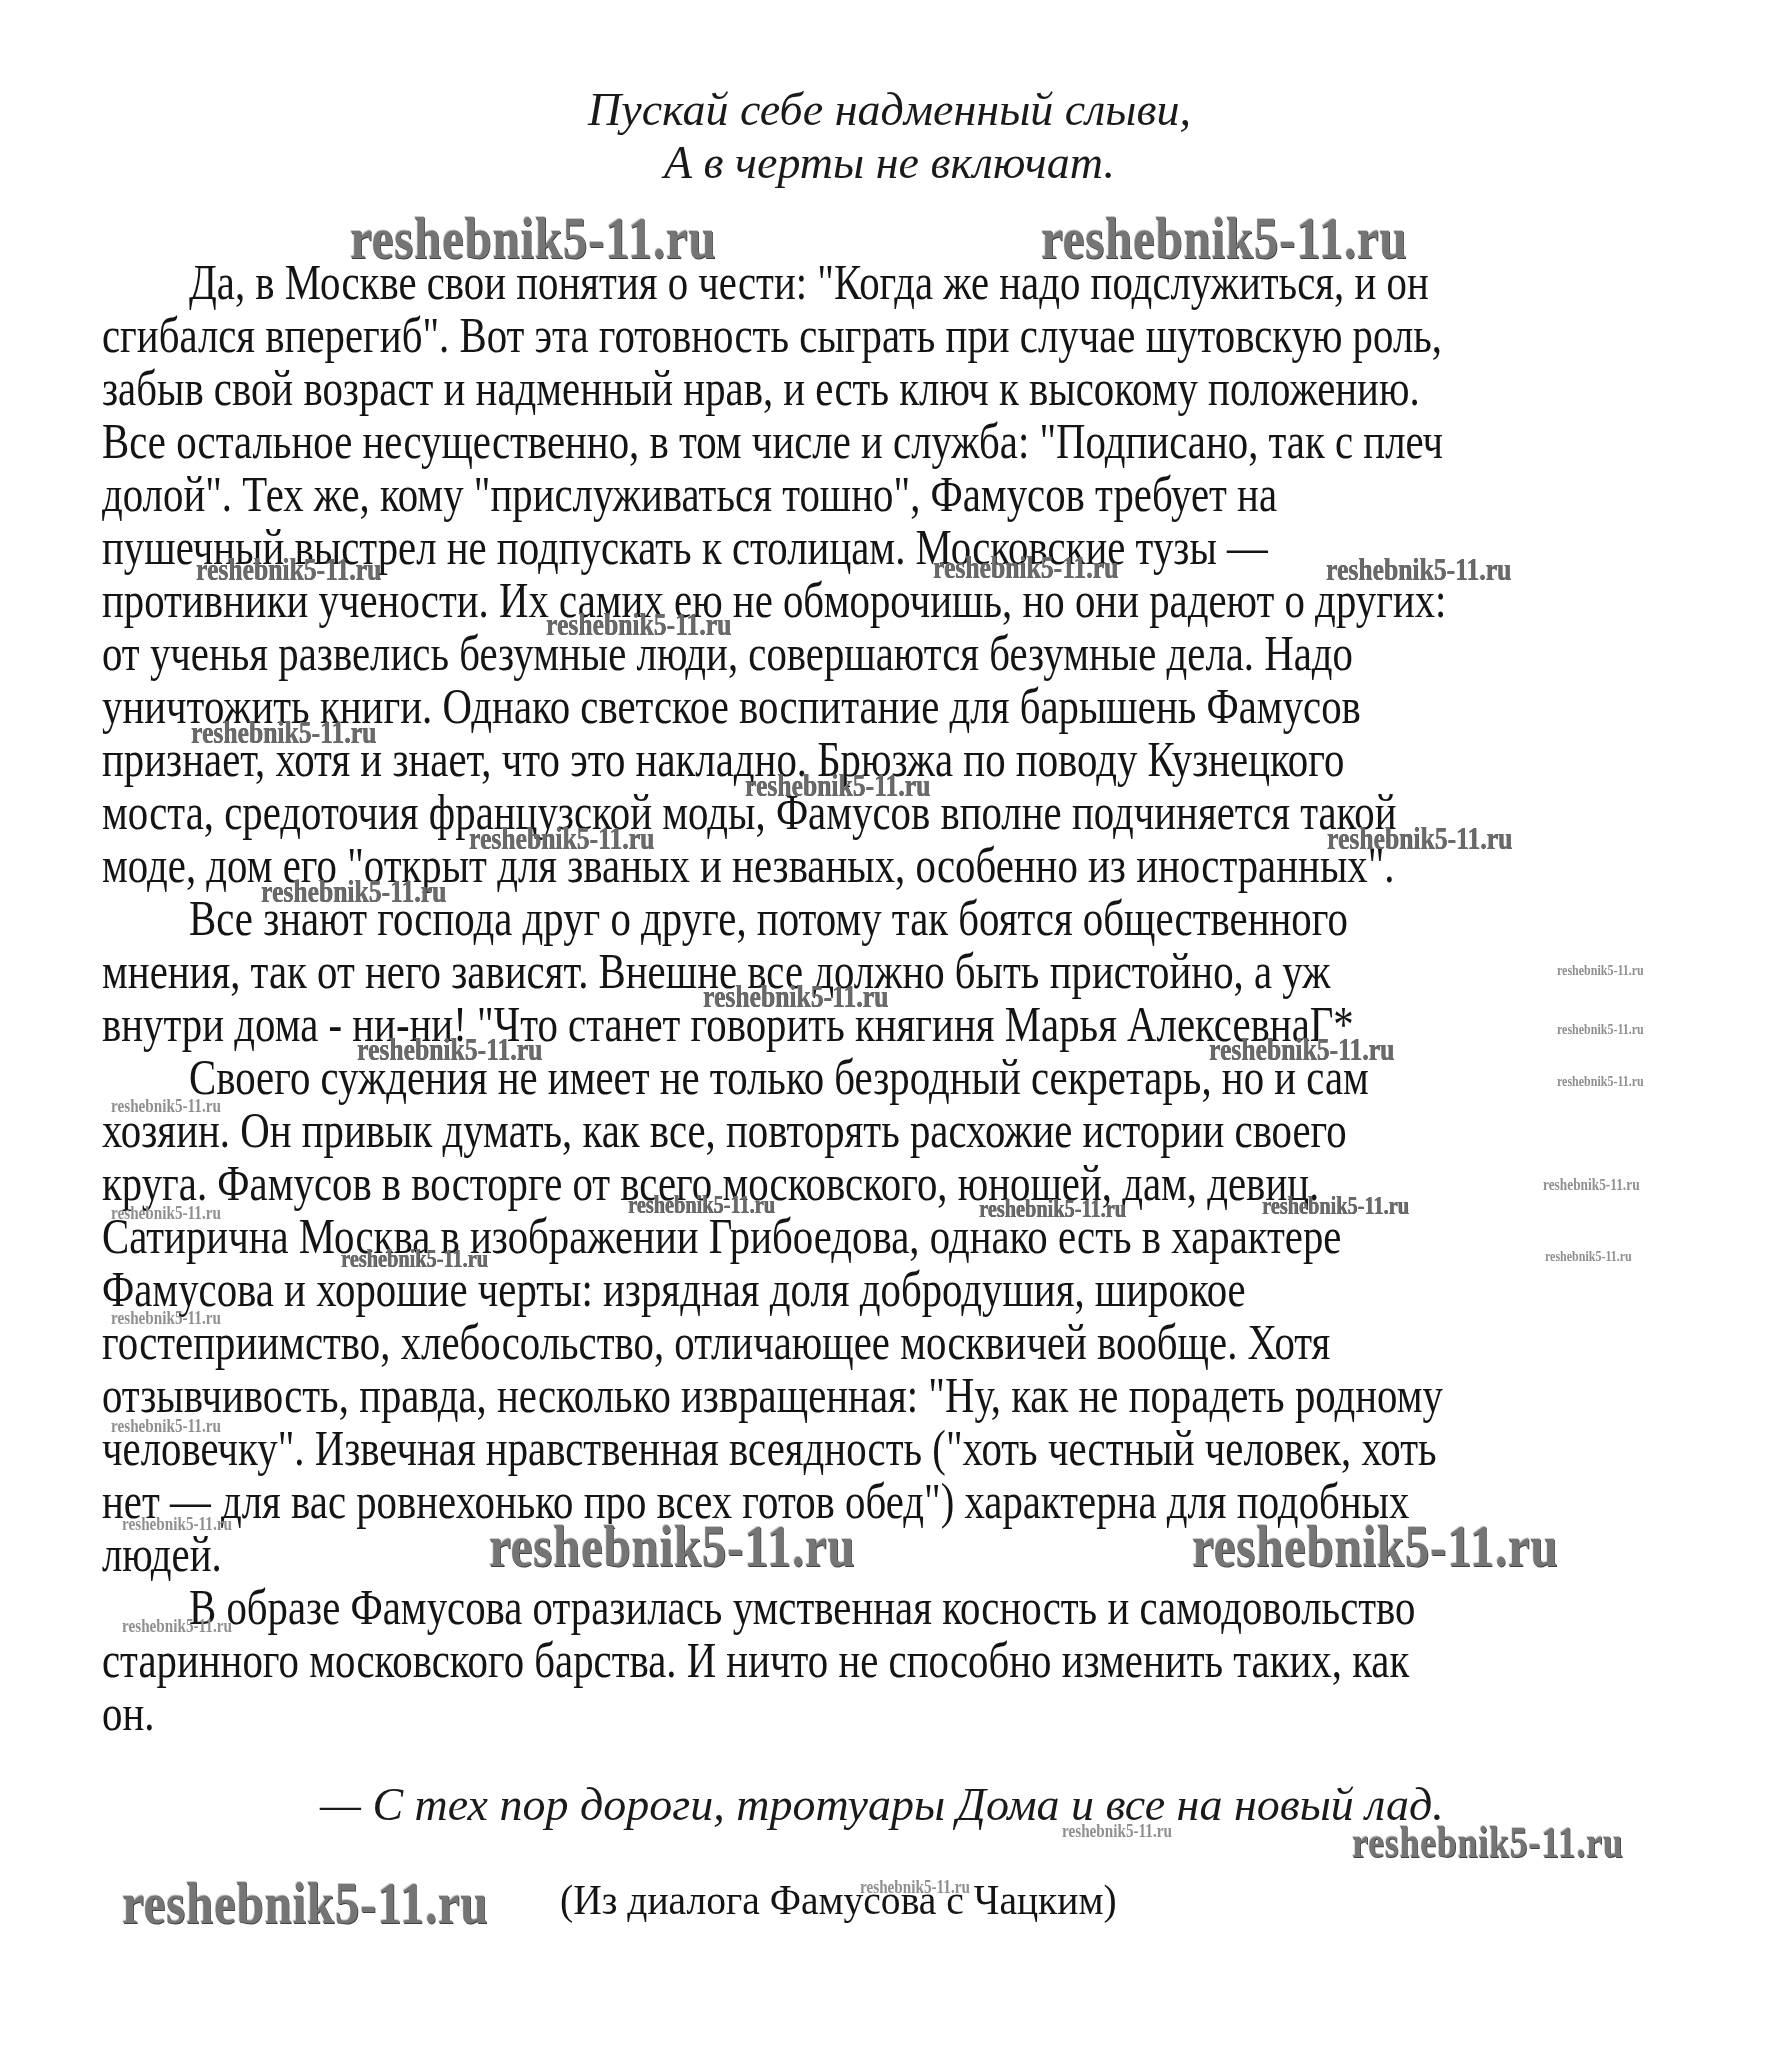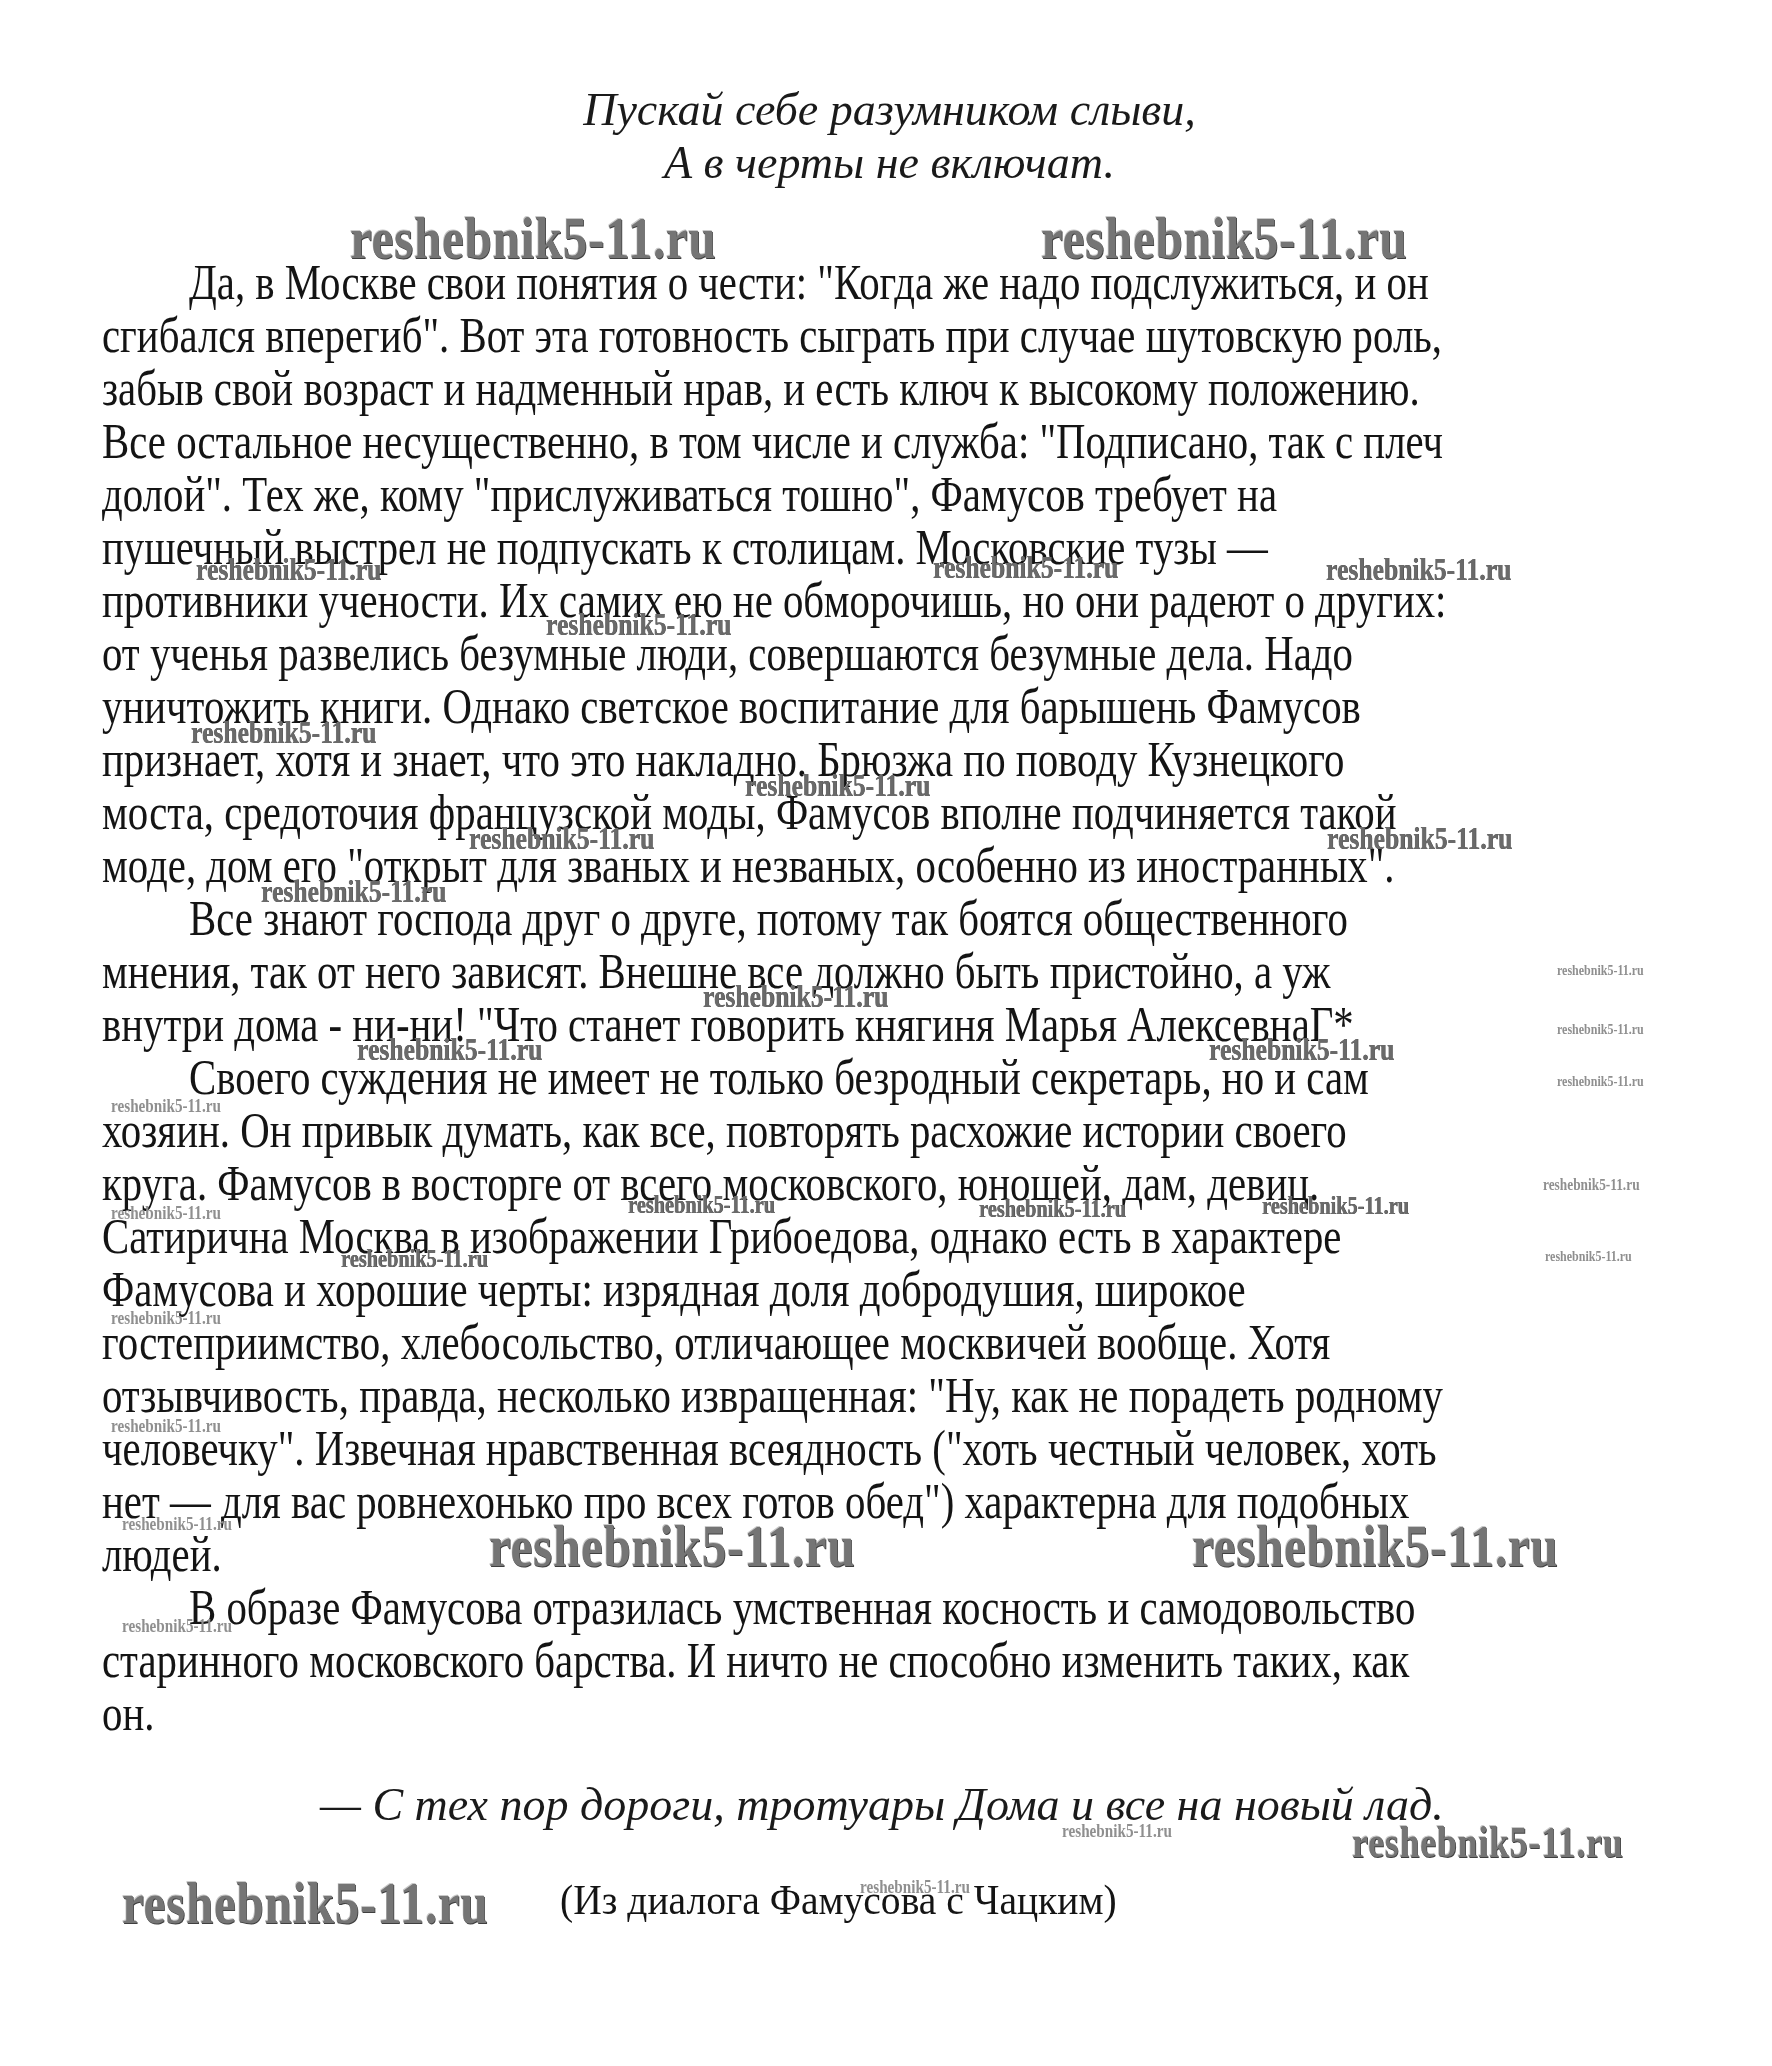--- a/index.html
+++ b/index.html
@@ -77,21 +77,21 @@
     text-shadow: 0.4px 0.4px 0 #444444, -0.4px -0.4px 0 #cfcfcf;
   }
   .wm-light { color: #8f8f8f; }
 </style>
 </head>
 <body>
 
 <div id="page">
 
   <div class="epigraph">
-    <div>Пускай себе разумником слыви,</div>
+    <div>Пускай себе надменный слыви,</div>
     <div>А в черты не включат.</div>
   </div>
 
   <span class="wm wm-big" style="left:350px;  top:208px;  font-size:60px">reshebnik5-11.ru</span>
   <span class="wm wm-big" style="left:1041px; top:208px;  font-size:60px">reshebnik5-11.ru</span>
 
   <div class="body-text">
     <div class="line indent">Да, в Москве свои понятия о чести: "Когда же надо подслужиться, и он</div>
     <div class="line">сгибался вперегиб". Вот эта готовность сыграть при случае шутовскую роль,</div>
     <div class="line">забыв свой возраст и надменный нрав, и есть ключ к высокому положению.</div>

